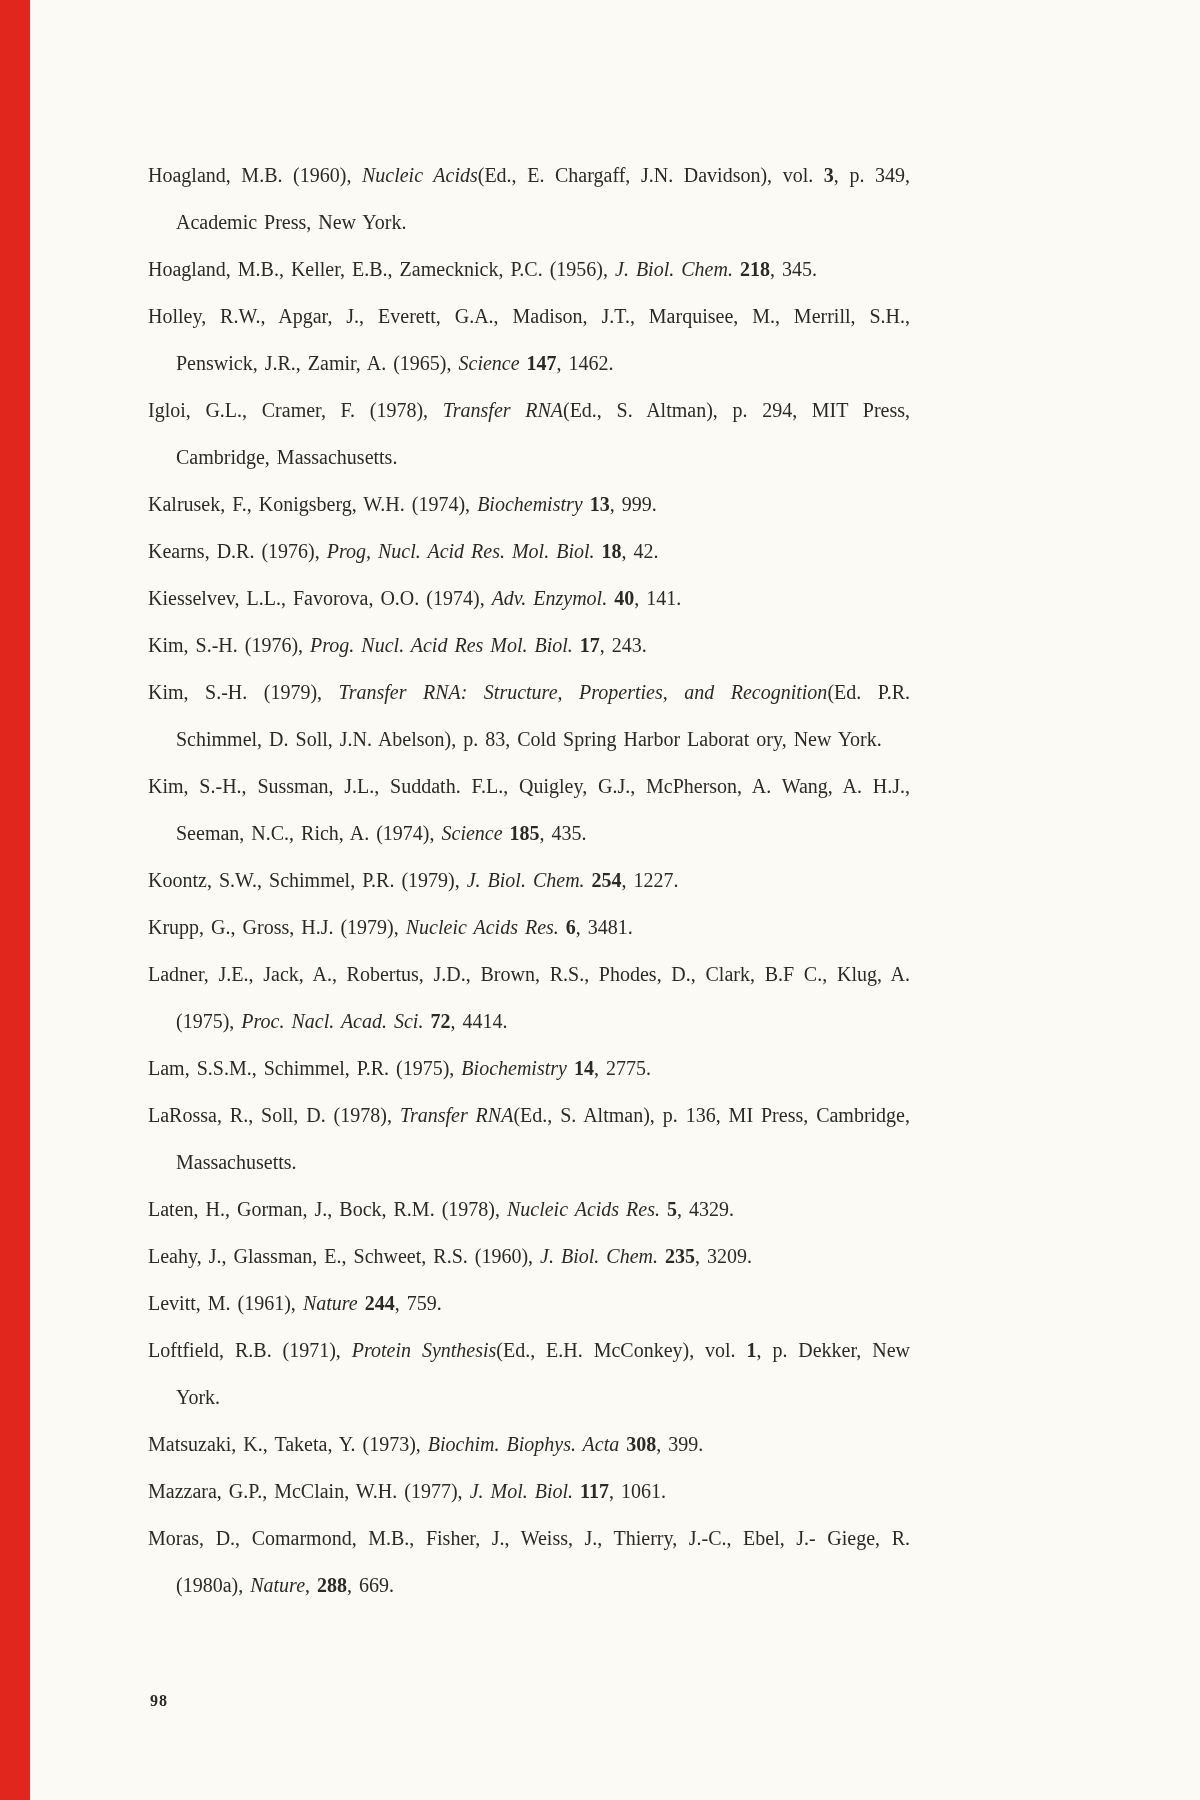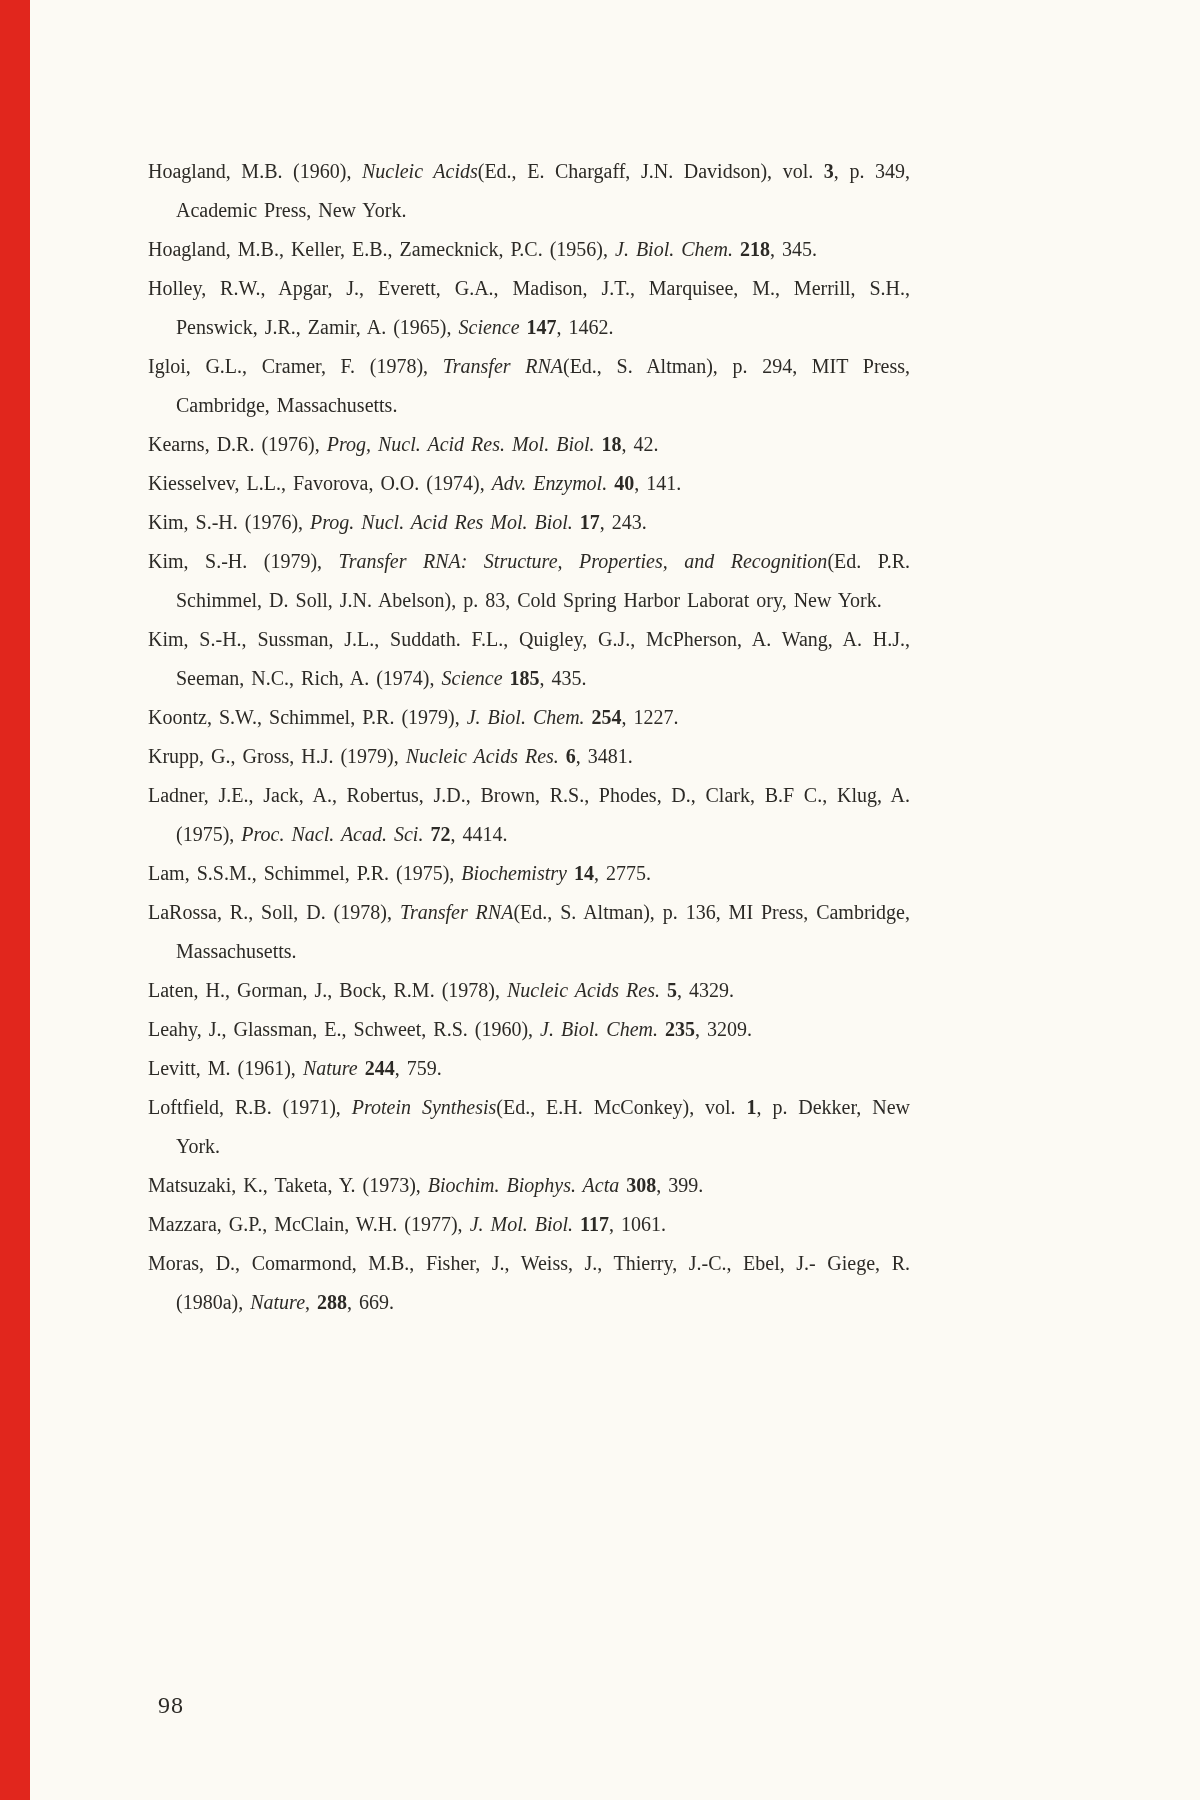--- a/index.html
+++ b/index.html
@@ -25,49 +25,51 @@
     width: 30px;
     height: 1800px;
     background: var(--edge);
   }
   .content {
     position: absolute;
     left: 148px;
     top: 152px;
     width: 762px;
     font-size: 20px;
-    line-height: 39px;
+    line-height: 47px;
     text-align: justify;
   }
   p.ref {
     margin: 0;
     padding-left: 28px;
     text-indent: -28px;
     word-spacing: 2px;
   }
   .it { font-style: italic; }
   .bd { font-weight: bold; }
   .page-number {
     position: absolute;
-    left: 158px;
+    left: 150px;
     top: 1692px;
-    font-size: 24px;
+    font-size: 16px;
     letter-spacing: 1px;
+    font-weight: bold;
   }
 </style>
 </head>
 <body>
 
 <div class="page">
   <div class="edge-strip"></div>
   <div class="content">
       <p class="ref"><span>Hoagland, M.B. (1960), </span><span class="it">Nucleic Acids</span><span>(Ed., E. Chargaff, J.N. Davidson), vol. </span><span class="bd">3</span><span>, p. 349, Academic Press, New York.</span></p>
       <p class="ref"><span>Hoagland, M.B., Keller, E.B., Zamecknick, P.C. (1956), </span><span class="it">J. Biol. Chem. </span><span class="bd">218</span><span>, 345.</span></p>
       <p class="ref"><span>Holley, R.W., Apgar, J., Everett, G.A., Madison, J.T., Marquisee, M., Merrill, S.H., Penswick, J.R., Zamir, A. (1965), </span><span class="it">Science </span><span class="bd">147</span><span>, 1462.</span></p>
       <p class="ref"><span>Igloi, G.L., Cramer, F. (1978), </span><span class="it">Transfer RNA</span><span>(Ed., S. Altman), p. 294, MIT Press, Cambridge, Massachusetts.</span></p>
+      <p class="ref"><span>Kalrusek, F., Konigsberg, W.H. (1974), </span><span class="it">Biochemistry </span><span class="bd">13</span><span>, 999.</span></p>
       <p class="ref"><span>Kearns, D.R. (1976), </span><span class="it">Prog, Nucl. Acid Res. Mol. Biol. </span><span class="bd">18</span><span>, 42.</span></p>
       <p class="ref"><span>Kiesselvev, L.L., Favorova, O.O. (1974), </span><span class="it">Adv. Enzymol. </span><span class="bd">40</span><span>, 141.</span></p>
       <p class="ref"><span>Kim, S.-H. (1976), </span><span class="it">Prog. Nucl. Acid Res Mol. Biol. </span><span class="bd">17</span><span>, 243.</span></p>
       <p class="ref"><span>Kim, S.-H. (1979), </span><span class="it">Transfer RNA: Structure, Properties, and Recognition</span><span>(Ed. P.R. Schimmel, D. Soll, J.N. Abelson), p. 83, Cold Spring Harbor Laborat ory, New York.</span></p>
       <p class="ref"><span>Kim, S.-H., Sussman, J.L., Suddath. F.L., Quigley, G.J., McPherson, A. Wang, A. H.J., Seeman, N.C., Rich, A. (1974), </span><span class="it">Science </span><span class="bd">185</span><span>, 435.</span></p>
       <p class="ref"><span>Koontz, S.W., Schimmel, P.R. (1979), </span><span class="it">J. Biol. Chem. </span><span class="bd">254</span><span>, 1227.</span></p>
       <p class="ref"><span>Krupp, G., Gross, H.J. (1979), </span><span class="it">Nucleic Acids Res. </span><span class="bd">6</span><span>, 3481.</span></p>
       <p class="ref"><span>Ladner, J.E., Jack, A., Robertus, J.D., Brown, R.S., Phodes, D., Clark, B.F C., Klug, A. (1975), </span><span class="it">Proc. Nacl. Acad. Sci. </span><span class="bd">72</span><span>, 4414.</span></p>
       <p class="ref"><span>Lam, S.S.M., Schimmel, P.R. (1975), </span><span class="it">Biochemistry </span><span class="bd">14</span><span>, 2775.</span></p>
       <p class="ref"><span>LaRossa, R., Soll, D. (1978), </span><span class="it">Transfer RNA</span><span>(Ed., S. Altman), p. 136, MI Press, Cambridge, Massachusetts.</span></p>

